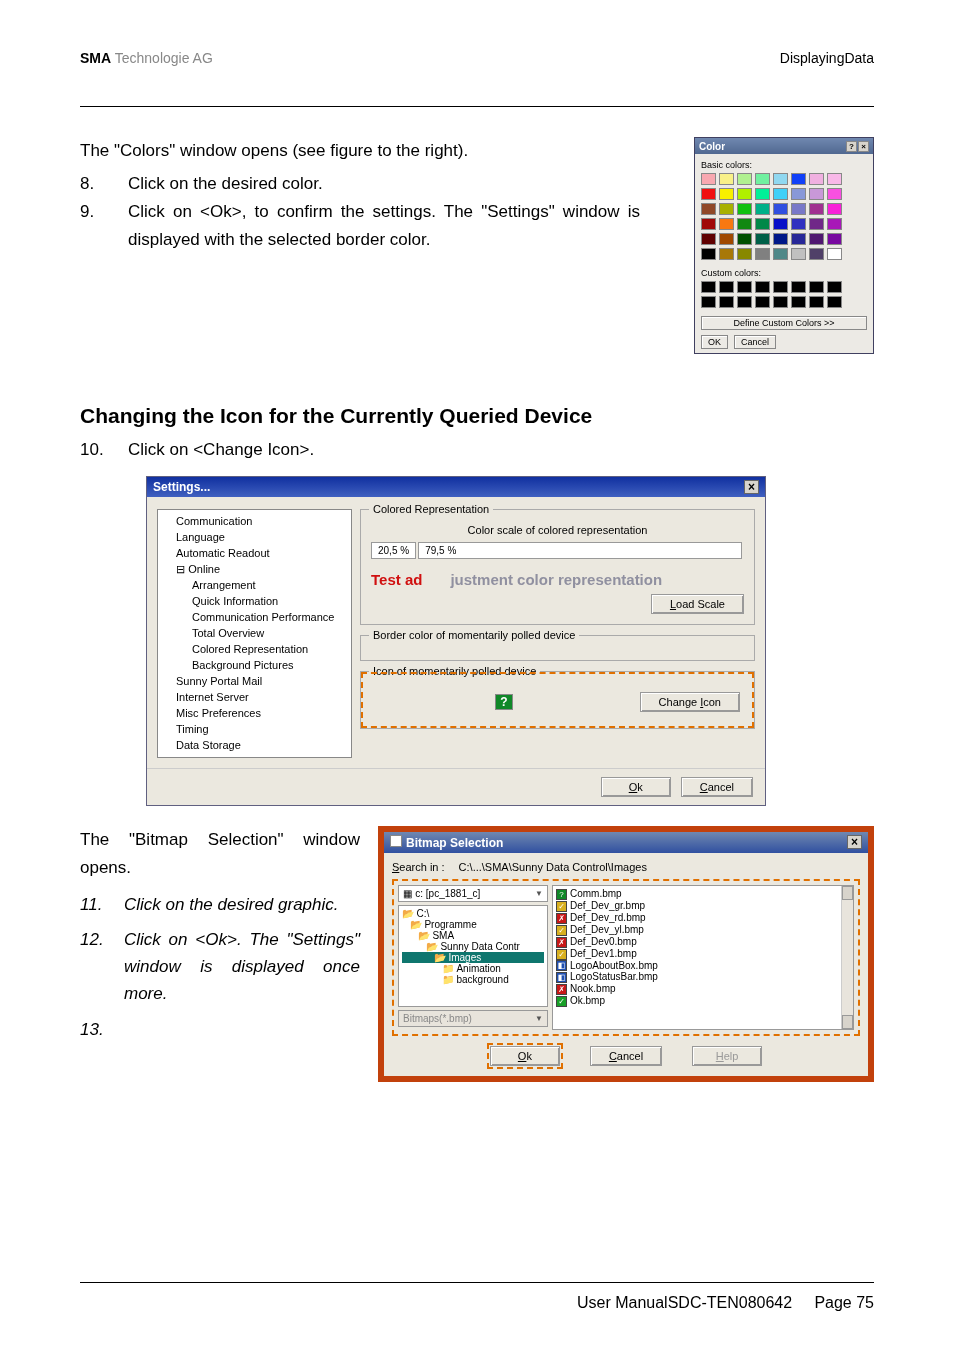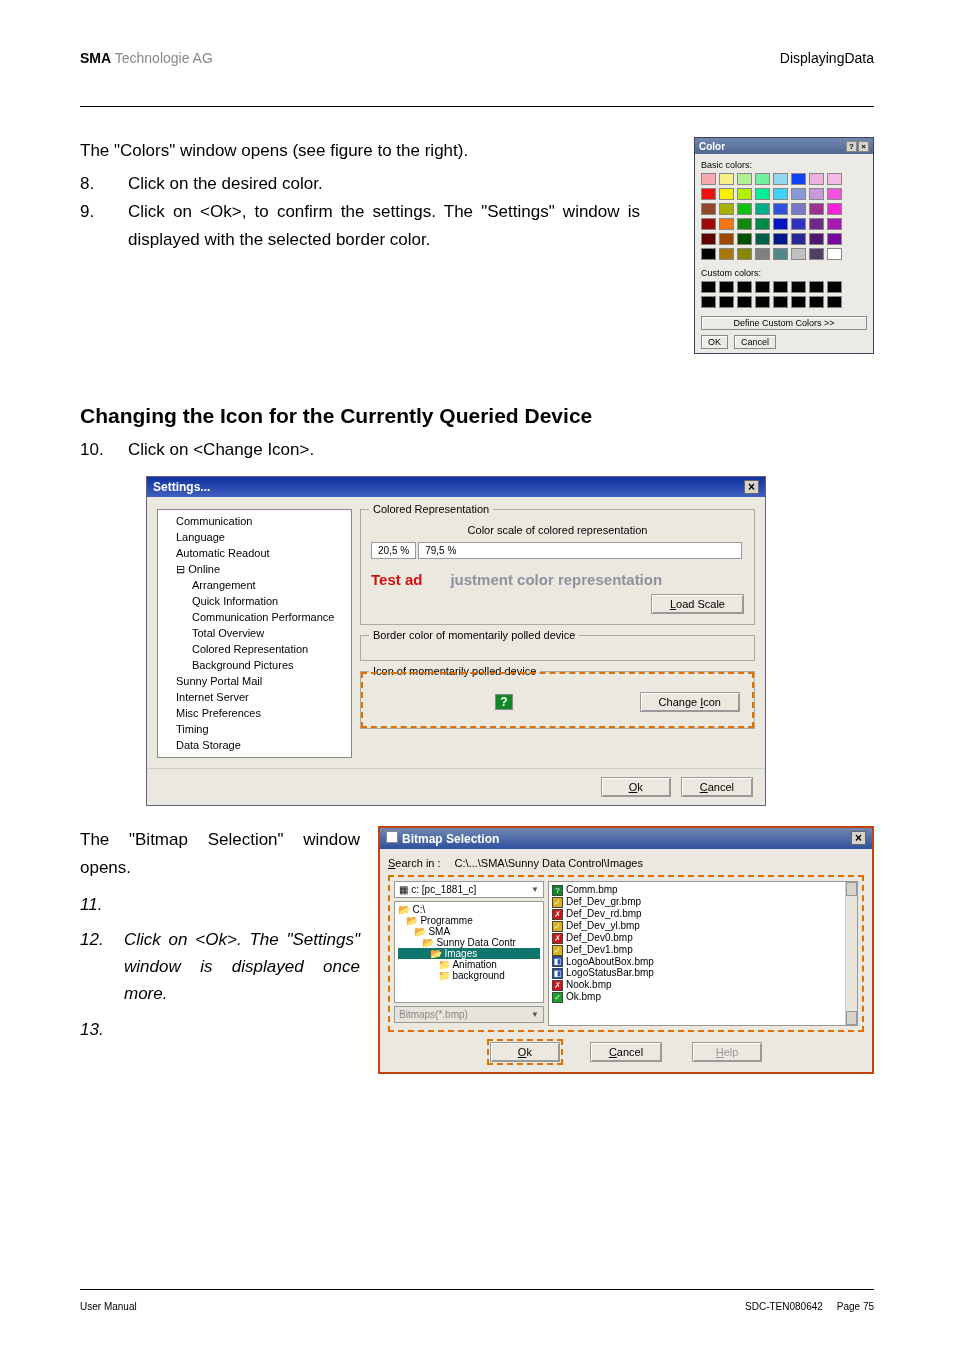--- a/index.html
+++ b/index.html
@@ -71,21 +71,21 @@
   .sf-foot .btn-win { min-width:70px; text-align:center;}
   
   .bottom-row { display:flex; gap:18px; align-items:flex-start;}
   .bottom-text { width:280px; font-size:17px; line-height:1.6;}
   .bottom-text p { margin-bottom:10px;}
   ol.steps3 { list-style:none;}
   ol.steps3 li { display:flex; margin-bottom:8px;font-style:italic;}
   ol.steps3 li .num { width:44px; flex-shrink:0;}
   ol.steps3 li .txt { text-align:justify; flex:1;}
   
-  .bmp-dialog { flex:1; border:2px solid #c2410c; font-family:Tahoma,sans-serif; font-size:11px; background:#ebe8df;}
+  .bmp-dialog { flex:1; border:6px solid #c2410c; font-family:Tahoma,sans-serif; font-size:11px; background:#ebe8df;}
   .bmp-title { background:linear-gradient(180deg,#7088b0,#3050a0); color:#fff; padding:3px 6px; display:flex; justify-content:space-between; font-weight:bold; font-size:12px;}
   .bmp-body { padding:8px 8px 10px 8px;}
   .bmp-search { font-size:11px; margin-bottom:6px;}
   .bmp-search u { text-decoration:underline;}
   .bmp-path { margin-left:14px;}
   .bmp-mid { display:flex; gap:4px; border:2px dashed #e07000; padding:4px;}
   .bmp-left { width:150px; display:flex; flex-direction:column; gap:3px;}
   .cmb { border:1px solid #999; background:#fff; padding:2px 4px; font-size:10px; display:flex; justify-content:space-between; align-items:center;}
   .cmb::after { content:"▼"; font-size:8px; color:#555;}
   .cmb-dis { background:#e8e4dc; color:#888;}
@@ -97,21 +97,21 @@
   .filelist div { white-space:nowrap;}
   .file-icon { display:inline-block; width:11px; height:11px; border:1px solid #666; margin-right:3px; text-align:center; font-size:8px; line-height:10px; vertical-align:middle;}
   .scrollbar-v { position:absolute; right:0; top:0; bottom:0; width:12px; background:#e8e4dc; border-left:1px solid #ccc;}
   .scrollbar-v::before, .scrollbar-v::after { content:""; position:absolute; left:0; right:0; height:12px; background:#d8d4cc; border:1px solid #999;}
   .scrollbar-v::before { top:0;} .scrollbar-v::after { bottom:0;}
   .bmp-foot { display:flex; justify-content:center; gap:30px; margin-top:10px;}
   .bmp-foot .btn-win { min-width:70px; text-align:center;}
   .btn-hl { outline:2px dashed #e07000; outline-offset:1px;}
   .btn-dis { color:#999;}
   
-  .footer-row { position:absolute; bottom:40px; left:80px; right:80px; display:flex; justify-content:space-between; font-size:10px;}
+  .footer-row { position:absolute; bottom:40px; left:80px; right:80px; display:flex; justify-content:flex-end; font-size:16px;}
   .footer-row .hr2 { border-top:1px solid #000; position:absolute; top:-12px; left:0; right:0;}
   u.ul { text-decoration: underline; }
 </style>
 </head>
 <body>
 
 <div class="header-row">
   <div class="header-left">
     <span class="bold">SMA</span><span class="light"> Technologie AG</span>
   </div>
@@ -280,20 +280,21 @@
       <span class="btn-win"><u class="ul">C</u>ancel</span>
     </div>
   </div>
 
   <div class="bottom-row">
     <div class="bottom-text">
       <p style="text-align:justify;">The "Bitmap Selection" window opens.</p>
       <ol class="steps3">
         <li>
             <span class="num">11.</span>
+            <span class="txt">Click on the desired graphic.</span>
           </li>
         <li>
             <span class="num">12.</span>
             <span class="txt">Click on &lt;Ok&gt;. The "Settings" window is displayed once more.</span>
           </li>
         <li>
             <span class="num">13.</span>
           </li>
       </ol>
     </div>

